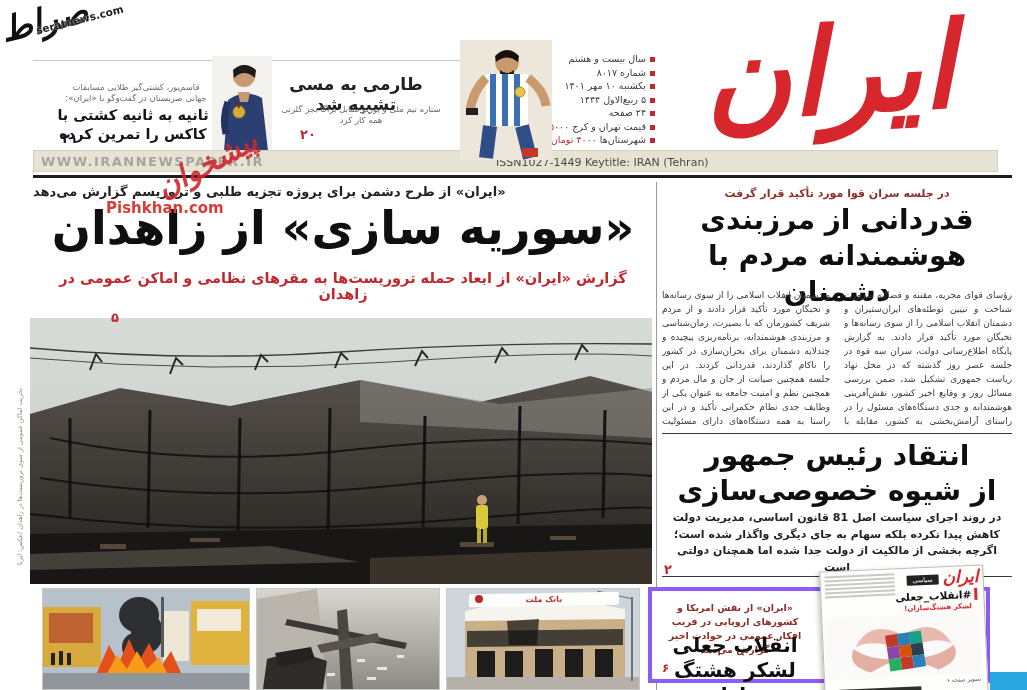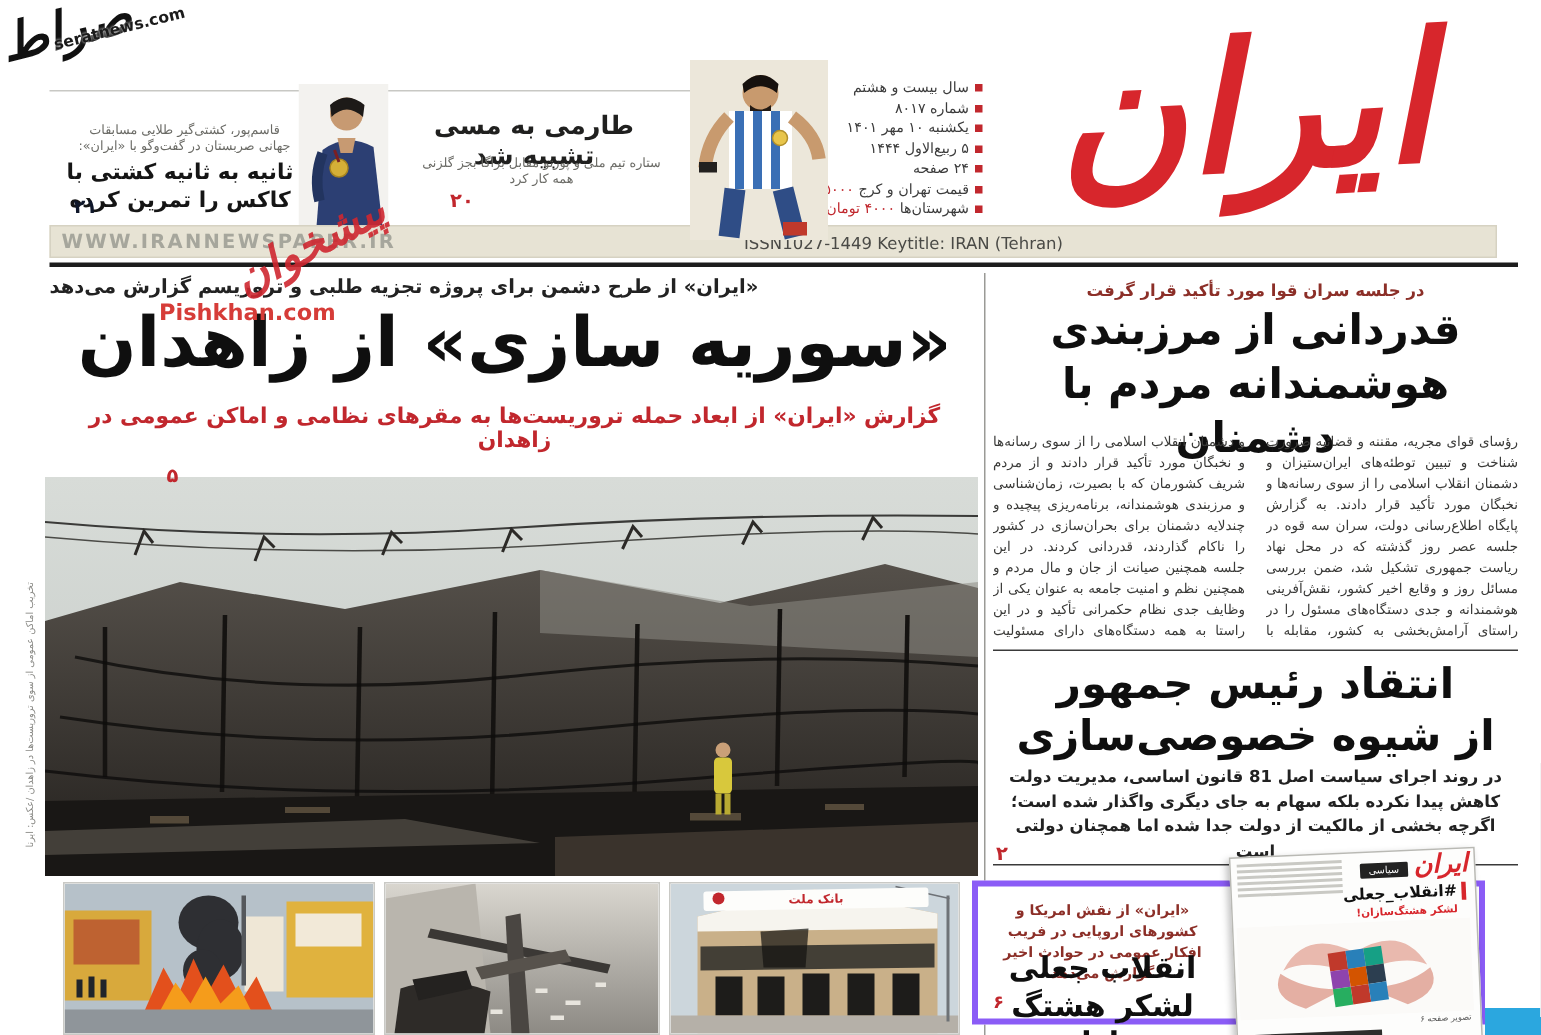--- a/index.html
+++ b/index.html
@@ -19,21 +19,21 @@
   .issue-info .line{
     direction:rtl;text-align:right;font-size:9.5px;line-height:13.5px;color:#3c3c3c;
     white-space:nowrap;
   }
   .issue-info .sq{
     display:inline-block;width:5px;height:5px;background:#c1272d;margin-left:4px;
   }
   .issue-info .red{color:#c1272d;}
   .thin-rule-top{position:absolute;left:33px;top:60px;width:458px;height:1px;background:#c8c8c4;}
   
-  .teaser1{position:absolute;left:35px;top:62px;width:224px;height:90px;}
+  .teaser1{position:absolute;left:48px;top:62px;width:224px;height:90px;}
   .teaser1 .kicker{
     position:absolute;right:62px;left:14px;top:20px;font-size:8.5px;line-height:11px;
     color:#6b6b66;text-align:center;
   }
   .teaser1 .hl{
     position:absolute;right:58px;left:4px;top:44px;font-size:14.5px;line-height:19px;
     font-weight:800;color:#151515;text-align:center;
   }
   .teaser1 .pg{position:absolute;left:14px;bottom:6px;color:#0f172a;font-size:13px;font-weight:bold;}
   .teaser-photo1{position:absolute;right:0;top:-6px;width:60px;height:96px;}

